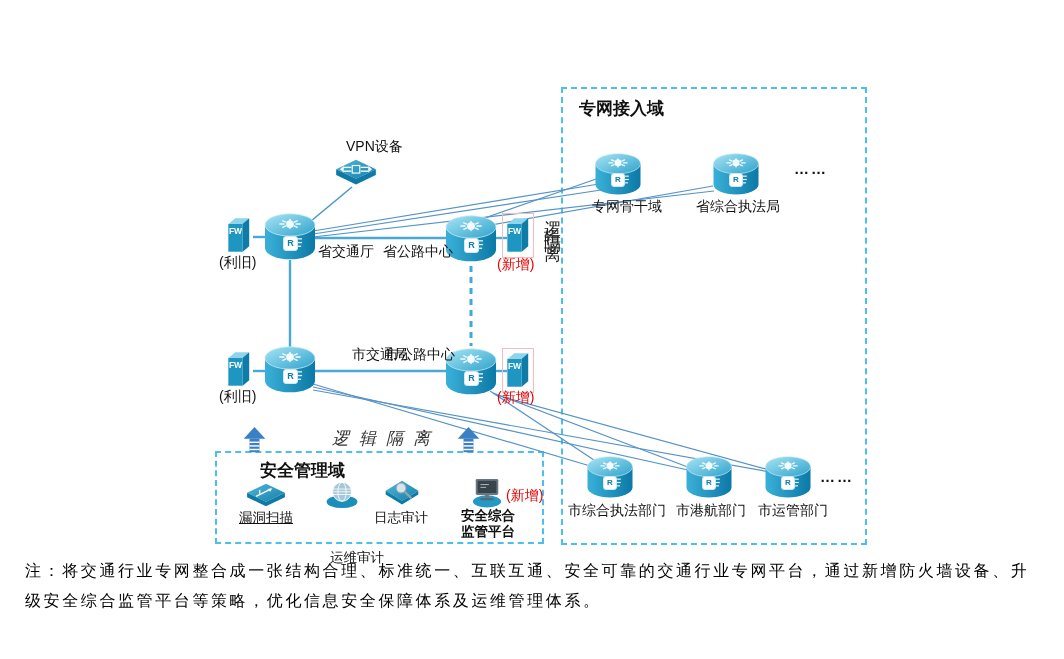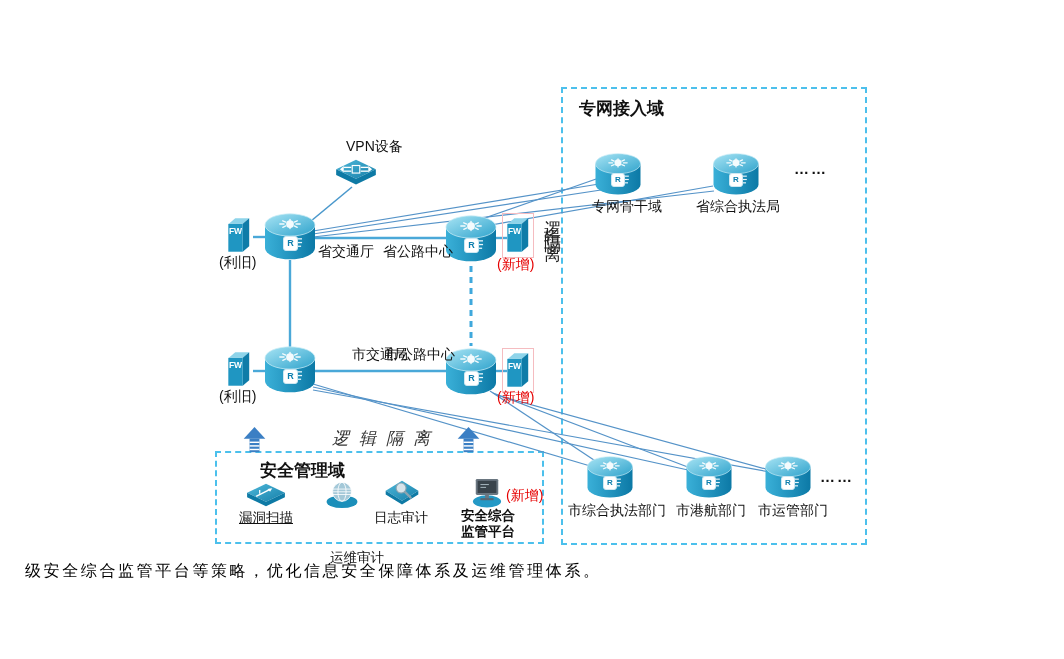--- a/index.html
+++ b/index.html
@@ -325,16 +325,17 @@
   <div class="abs sec-label" style="left:374px;top:509px;">日志审计</div>
 
   <svg class="abs node" style="left:466px;top:478px;" width="42" height="30">
       <use href="#sym-platform"></use>
     </svg>
   <div class="abs sec-label" style="left:461px;top:507px;font-weight:bold;">安全综合</div>
   <div class="abs sec-label" style="left:461px;top:523px;font-weight:bold;">监管平台</div>
   <div class="abs node-label red" style="left:506px;top:487px;">(新增)</div>
 
   <div class="abs note">
+    <div>注：将交通行业专网整合成一张结构合理、标准统一、互联互通、安全可靠的交通行业专网平台，通过新增防火墙设备、升</div>
     <div>级安全综合监管平台等策略，优化信息安全保障体系及运维管理体系。</div>
   </div>
 
 </div>
 
 </body></html>

